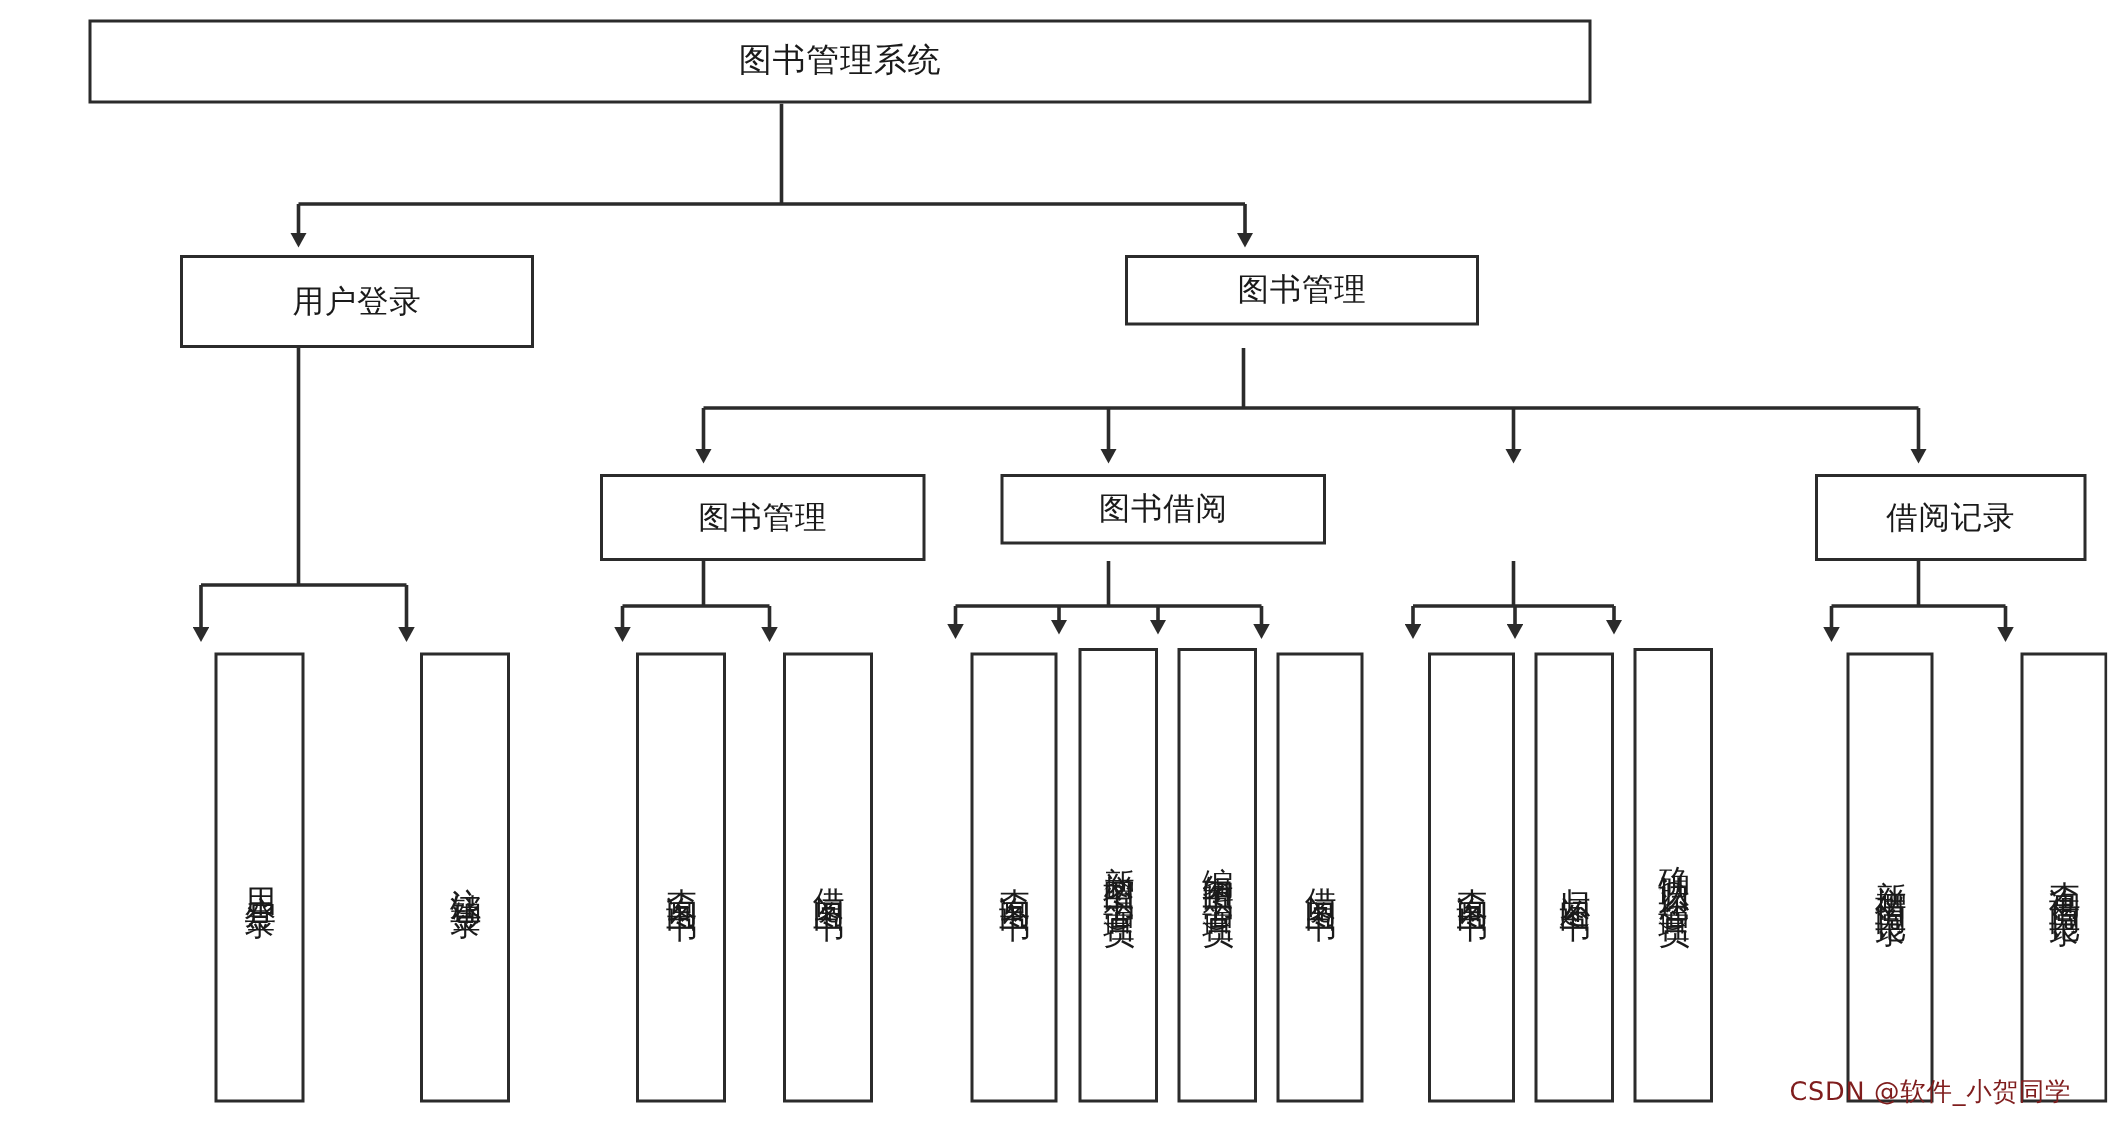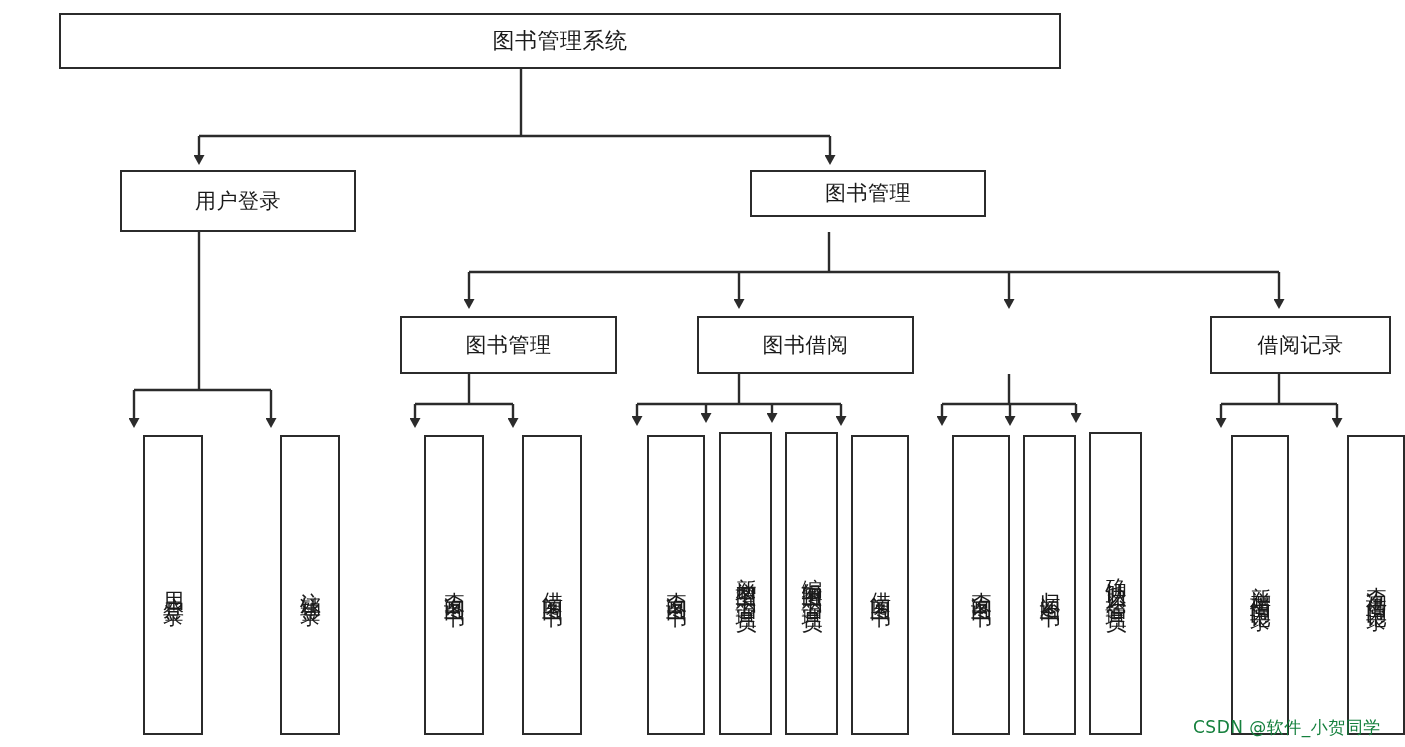--- a/index.html
+++ b/index.html
@@ -130,21 +130,21 @@
   <div class="node horiz" id="l2-0" style="left: 81px; top: 170px; width: 236px; height: 62px;">
     <span class="label">用户登录</span>
   </div>
   <div class="node horiz" id="l2-1" style="left: 711px; top: 170px; width: 236px; height: 47px;">
     <span class="label">图书管理</span>
   </div>
 
   <div class="node horiz" id="l3-0" style="left: 361px; top: 316px; width: 217px; height: 58px;">
     <span class="label">图书管理</span>
   </div>
-  <div class="node horiz" id="l3-1" style="left: 658px; top: 316px; width: 217px; height: 58px;">
+  <div class="node horiz" id="l3-1" style="left: 628px; top: 316px; width: 217px; height: 47px;">
     <span class="label">图书借阅</span>
   </div>
   <div class="node horiz" id="l3-3" style="left: 1171px; top: 316px; width: 181px; height: 58px;">
     <span class="label">借阅记录</span>
   </div>
 
   <div class="node vert" id="lf-0" style="left: 104px; top: 435px; width: 60px; height: 300px;">
     <span class="label" style="font-size: 21px; letter-spacing: 5px;">用户登录</span>
   </div>
   <div class="node vert" id="lf-1" style="left: 241px; top: 435px; width: 60px; height: 300px;">
@@ -177,15 +177,15 @@
   <div class="node vert" id="lf-10" style="left: 1050px; top: 432px; width: 53px; height: 303px;">
     <span class="label" style="font-size: 21px; letter-spacing: 5px;">确认归还（管理员）</span>
   </div>
   <div class="node vert" id="lf-11" style="left: 1192px; top: 435px; width: 58px; height: 300px;">
     <span class="label" style="font-size: 21px; letter-spacing: 5px;">新增借阅记录</span>
   </div>
   <div class="node vert" id="lf-12" style="left: 1308px; top: 435px; width: 58px; height: 300px;">
     <span class="label" style="font-size: 21px; letter-spacing: 5px;">查询借阅记录</span>
   </div>
 
-  <div class="watermark" id="wm" style="left: 1193px; top: 716px; color: #15803d;">CSDN @软件_小贺同学</div>
+  <div class="watermark" id="wm" style="left: 1193px; top: 716px; color: #7f1d1d;">CSDN @软件_小贺同学</div>
 
 </div>
 
 </body></html>

